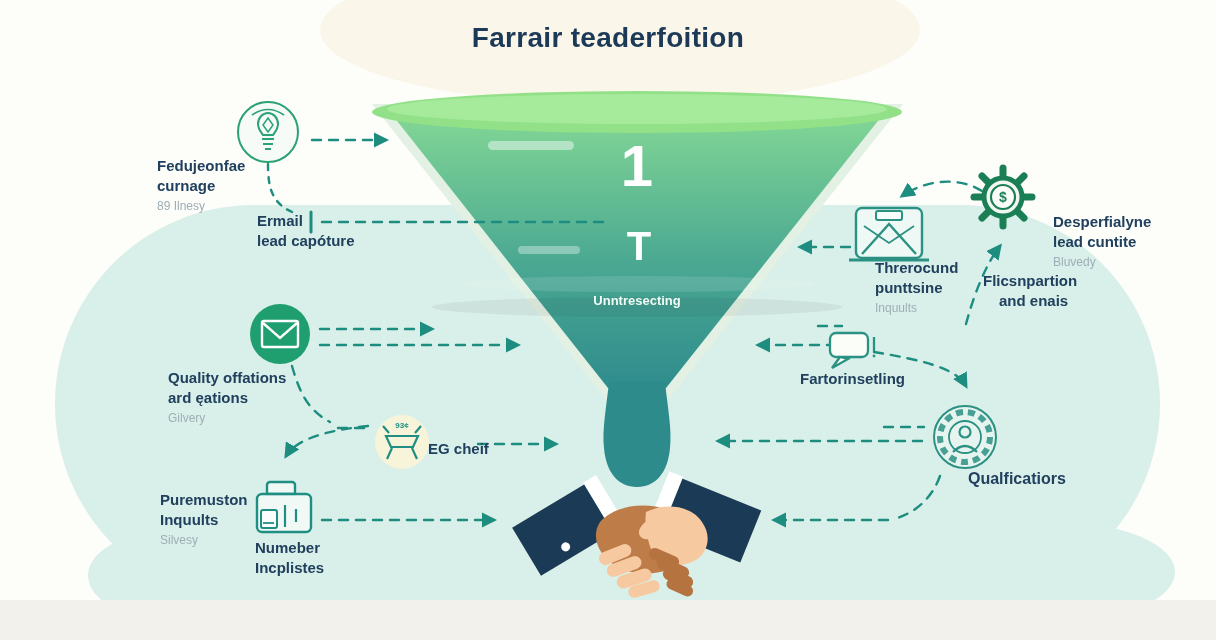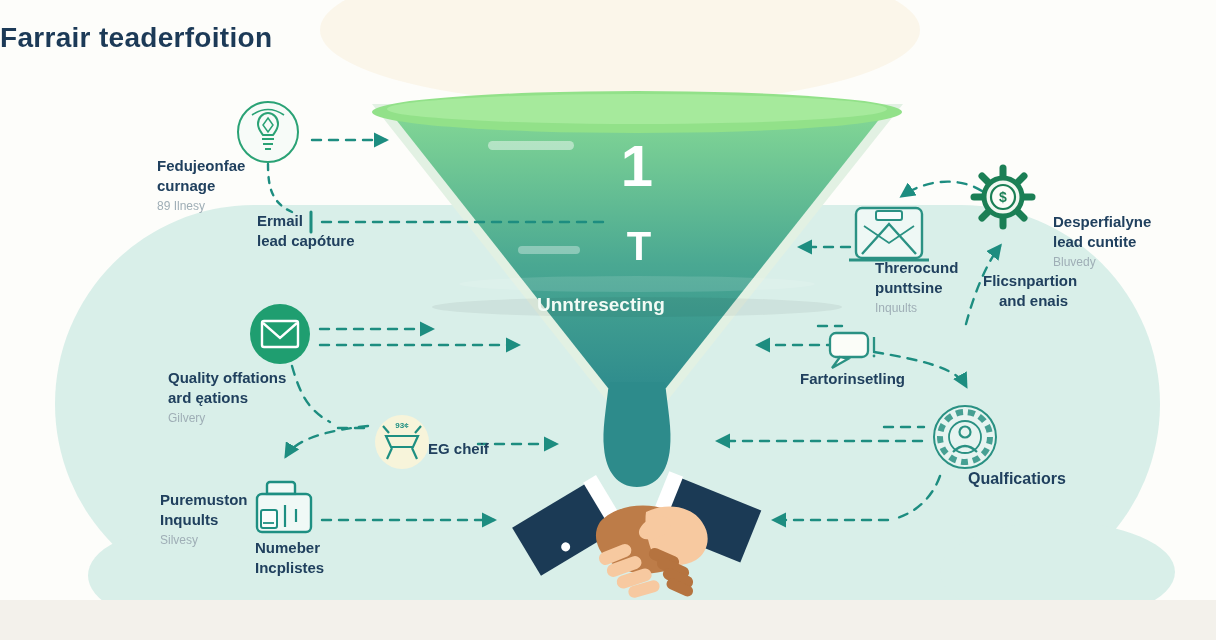--- a/index.html
+++ b/index.html
@@ -12,28 +12,28 @@
   .cloud-main{left:55px;top:205px;width:1105px;height:398px;border-radius:230px;}
   .cloud-bump-l{left:88px;top:528px;width:190px;height:95px;border-radius:50%;}
   .cloud-bump-r{left:940px;top:522px;width:235px;height:100px;border-radius:50%;}
   .cream-blob{left:320px;top:-45px;width:600px;height:150px;border-radius:50%;background:#fbf6ea;position:absolute;}
   .bottom-strip{left:0;top:600px;width:1216px;height:40px;background:#f3f1eb;position:absolute;}
   
   .lbl{position:absolute;font-weight:bold;font-size:15px;color:#20405e;line-height:1.32;z-index:5;}
   .lbl span{display:block;}
   .sub{font-weight:normal;font-size:12px;color:#9faeb6;margin-top:3px;}
   .indent{padding-left:16px;}
-  .title{position:absolute;left:0;top:22px;width:100%;
+  .title{position:absolute;left:0;top:22px;width:100%;text-align:center;
          font-size:28px;font-weight:bold;color:#1c3a57;letter-spacing:.3px;z-index:5;}
   .funnel-num{position:absolute;left:637px;top:132px;transform:translateX(-50%);
         font-size:58px;font-weight:bold;color:#ffffff;z-index:4;}
   .funnel-letter{position:absolute;left:639px;top:224px;transform:translateX(-50%);
         font-size:40px;font-weight:bold;color:#ffffff;z-index:4;}
-  .funnel-caption{position:absolute;left:537px;top:293px;width:200px;
-        font-size:19px;font-weight:bold;color:#f2fbf5;line-height:1.22;z-index:4;}
+  .funnel-caption{position:absolute;left:537px;top:293px;width:200px;text-align:center;
+        font-size:13px;font-weight:bold;color:#f2fbf5;line-height:1.22;z-index:4;}
   .funnel-caption span{display:block;}
   svg.scene{position:absolute;left:0;top:0;z-index:3;}
 </style>
 </head>
 <body>
 
 <div class="cloud cloud-main"></div>
 <div class="cloud cloud-bump-l"></div>
 <div class="cloud cloud-bump-r"></div>
 <div class="cream-blob"></div>

